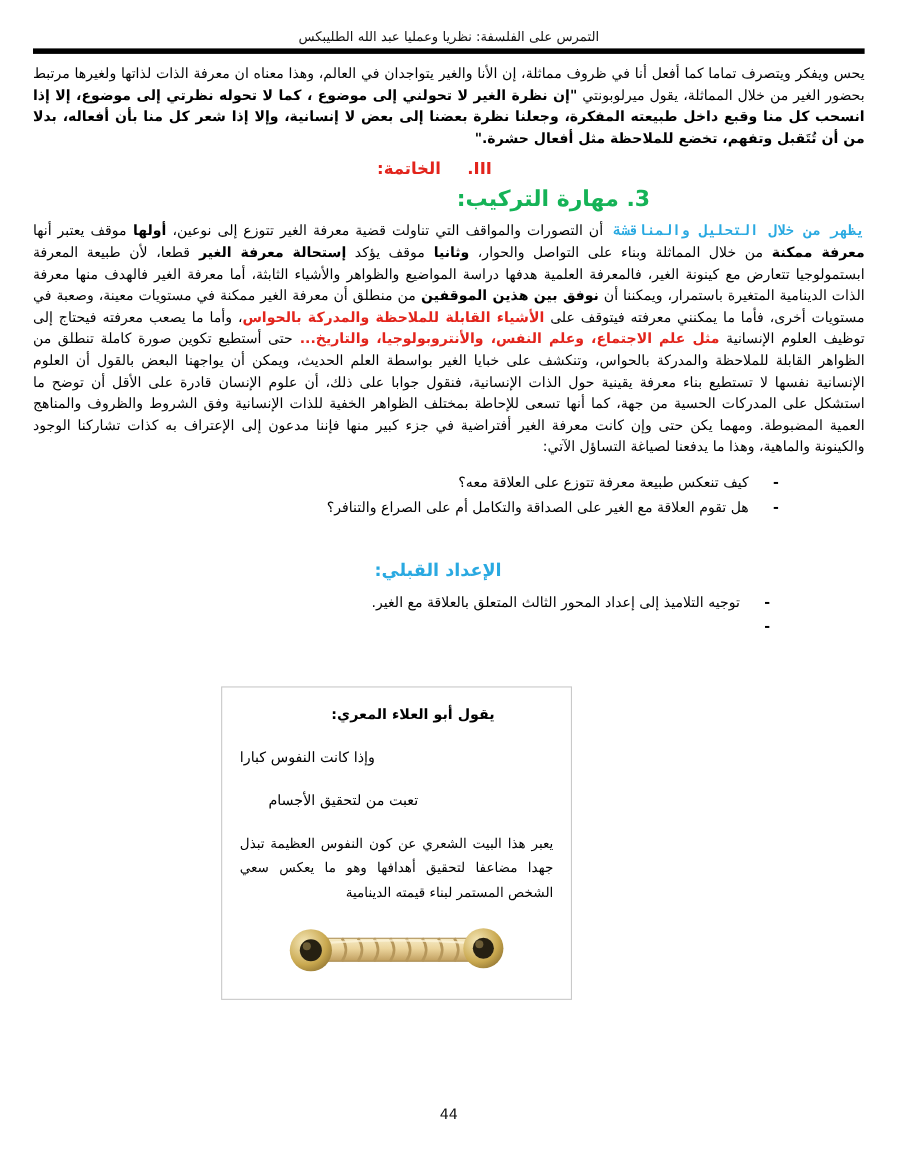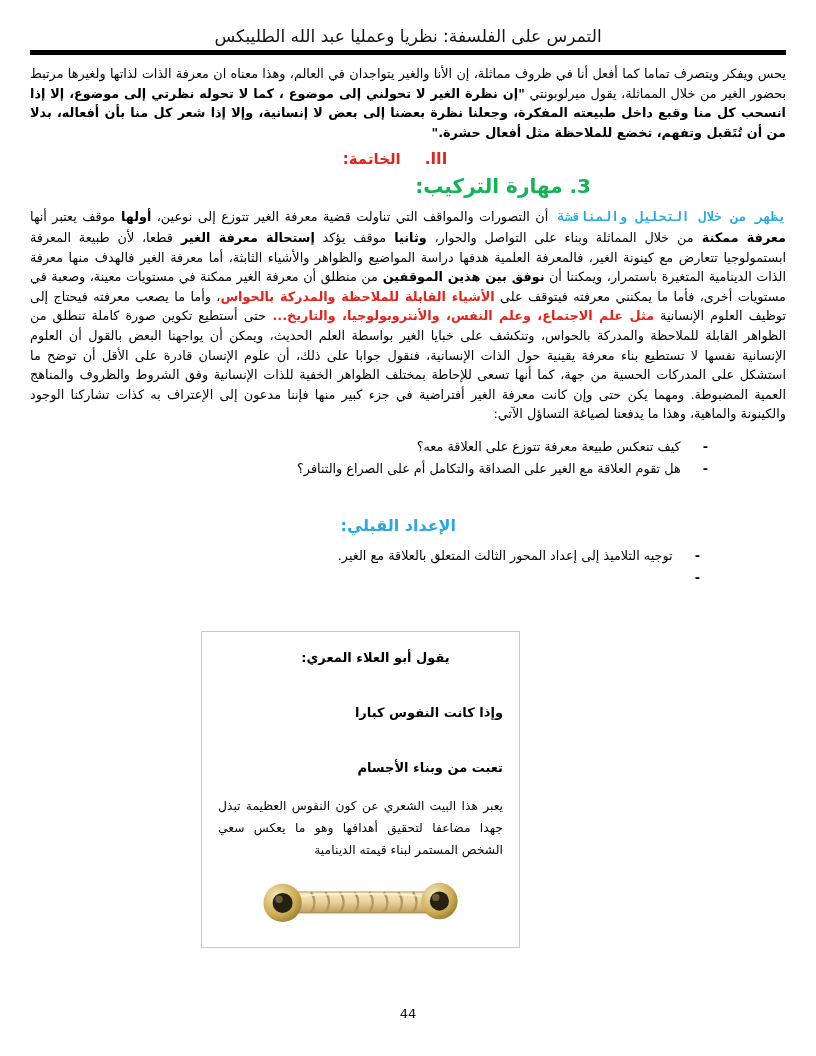--- a/index.html
+++ b/index.html
@@ -6,21 +6,21 @@
     --c-red:#E2241C; --c-green:#15B357; --c-cyan:#29A9E1; --c-text:#000000;
   }
   *{box-sizing:border-box; margin:0; padding:0;}
   html,body{width:816px; height:1056px;}
   body{
     background:#ffffff; color:var(--c-text);
     font-family:"DejaVu Sans", sans-serif;
     position:relative; overflow:hidden;
   }
   .page{padding:26px 30px 0 30px; direction:rtl;}
-  .doc-header{text-align:center; font-size:17px; color:#111;}
+  .doc-header{text-align:center; font-size:12px; color:#111;}
   .header-rule{height:5px; background:#000; margin-top:4px;}
   .para{
     margin-top:9px; font-size:12.8px; line-height:19.6px;
     text-align:justify; direction:rtl;
   }
   .seg-bold{font-weight:bold;}
   .seg-blue{font-weight:bold; color:var(--c-cyan);font-family:Liberation Mono, monospace;}
   .seg-red{font-weight:bold; color:var(--c-red);}
   .conclusion-heading{
     margin-top:8px; margin-right:26px; direction:rtl;
@@ -42,21 +42,21 @@
   .prep-heading{
     margin-top:36px; margin-right:330px; color:var(--c-cyan);
     font-size:16px; font-weight:bold; direction:rtl; text-align:right;
   }
   .prep-list{margin-top:10px; margin-right:86px;}
   .poetry-box{
     width:319px; margin-top:42px; margin-right:266px;
     border:1px solid #c9c9c9; padding:18px 16px 10px 16px; direction:rtl;
   }
   .poetry-attribution{font-weight:bold; font-size:13px; text-align:center; padding-left:30px;}
-  .verse{font-weight:bold; font-size:13px; margin-top:40px; text-align:right;}
+  .verse{font-weight:normal; font-size:13px; margin-top:24px; text-align:left;}
   .verse-2{padding-left:26px;}
   .poetry-commentary{
     margin-top:20px; font-size:12.3px; line-height:22px;
     text-align:justify; direction:rtl;
   }
   .rope-wrap{margin-top:10px; text-align:center;}
   .doc-footer{
     position:absolute; top:1006px; left:0; width:100%;
     text-align:center; font-size:13px; color:#111;
   }
@@ -101,21 +101,21 @@
       <span>توجيه التلاميذ إلى إعداد المحور الثالث المتعلق بالعلاقة مع الغير.</span>
     </div>
     <div class="dash-item">
       <span class="dash-glyph">-</span>
     </div>
   </div>
 
   <div class="poetry-box">
     <div class="poetry-attribution">يقول أبو العلاء المعري:</div>
     <div class="verse verse-1">وإذا كانت النفوس كبارا</div>
-    <div class="verse verse-2">تعبت من وبناء الأجسام</div>
+    <div class="verse verse-2">تعبت من لتحقيق الأجسام</div>
     <div class="poetry-commentary">يعبر هذا البيت الشعري عن كون النفوس العظيمة تبذل جهدا مضاعفا لتحقيق أهدافها وهو ما يعكس سعي الشخص المستمر لبناء قيمته الدينامية</div>
     <div class="rope-wrap">
       <svg width="212" height="62" viewBox="0 0 230 68">
         <defs>
           <linearGradient id="ropeG" x1="0" y1="0" x2="0" y2="1">
             <stop offset="0" stop-color="#F6EBC6"></stop>
             <stop offset="0.45" stop-color="#EBD49C"></stop>
             <stop offset="1" stop-color="#C09E5E"></stop>
           </linearGradient>
           <radialGradient id="gromG" cx="0.35" cy="0.32" r="0.95">

